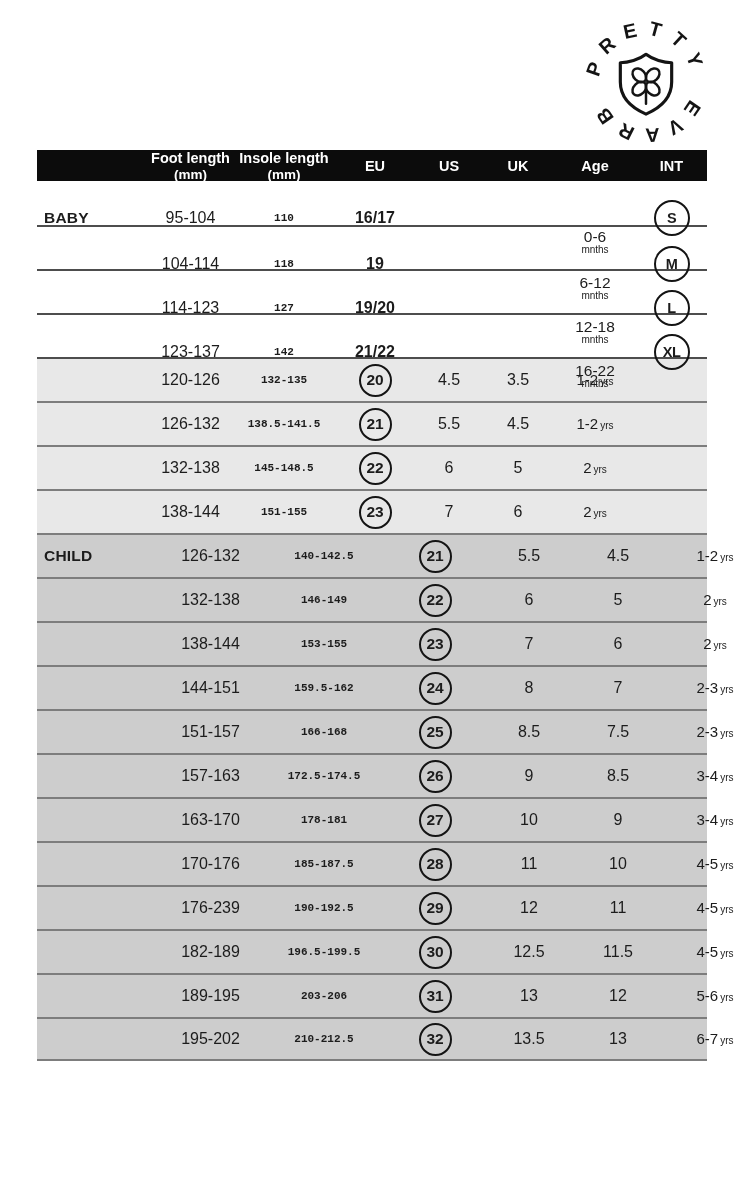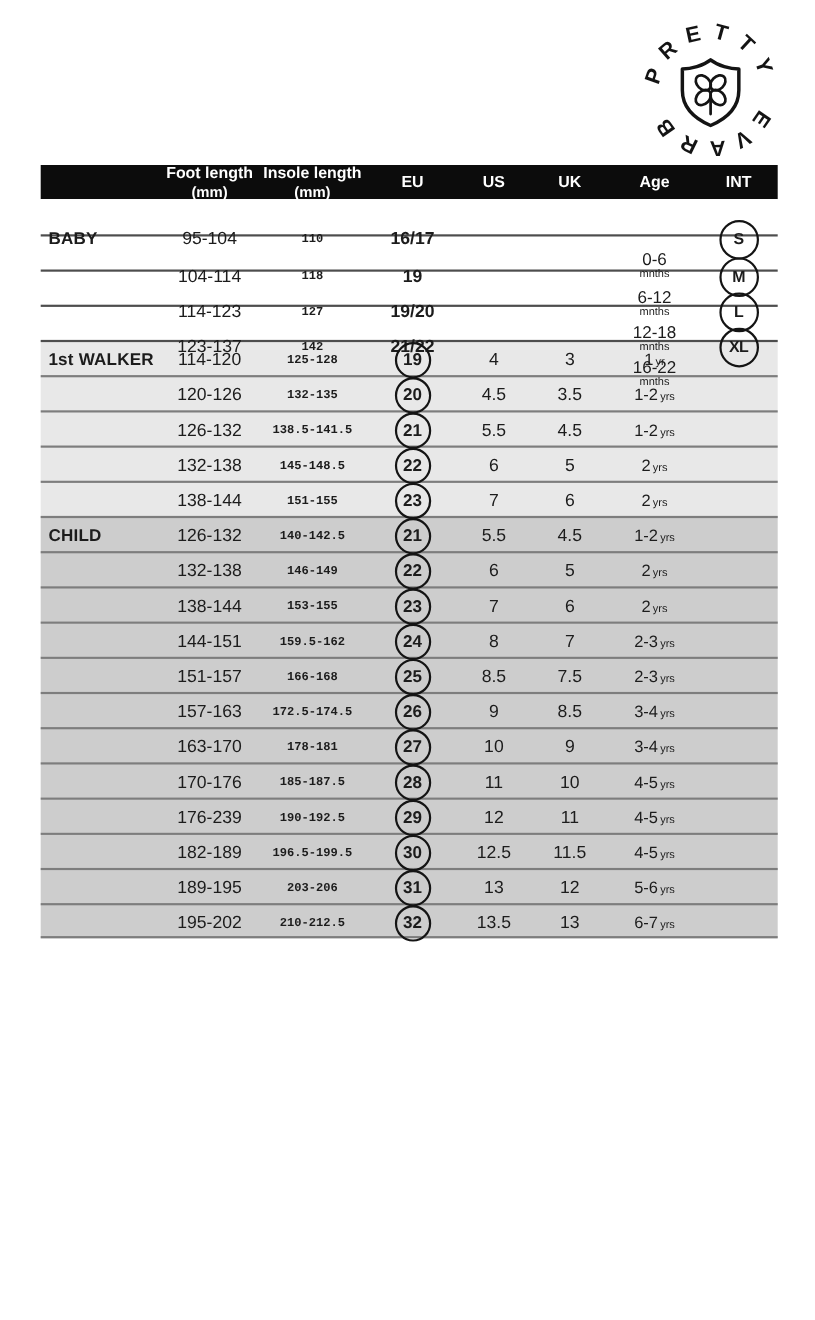--- a/index.html
+++ b/index.html
@@ -20,24 +20,24 @@
     font-size:27px;font-weight:400;letter-spacing:2.5px;color:#222;
   }
 
   .size-table{position:absolute;left:37px;top:150px;width:670px;}
   .t-grid{display:grid;grid-template-columns:110px 87px 100px 82px 66px 72px 82px 71px;align-items:center;}
 
   .t-header{background:var(--header-bg);color:var(--header-text);height:31px;}
   .t-header .hcell{text-align:center;font-weight:700;font-size:14.5px;line-height:1.15;}
   .t-header .hsub{font-weight:700;font-size:13.5px;}
 
-  .row{height:32px;}
+  .row{height:44px;}
   .r-baby{background:#ffffff;}
   .r-walker{background:var(--walker-bg);}
-  .r-child{background:var(--child-bg);}
+  .r-child{background:var(--child-bg);gap:20px;}
   .r-baby + .r-baby{border-top:2px solid var(--baby-div);}
   .r-baby + .r-walker{border-top:2px solid var(--baby-div);}
   .r-walker + .r-walker,.r-walker + .r-child,.r-child + .r-child{border-top:2px solid var(--gray-div);}
   .row:last-child{border-bottom:2px solid var(--gray-div);}
 
   .cell{text-align:center;font-size:16px;}
   .cell.cat{text-align:left;padding-left:7px;font-weight:700;font-size:15.5px;letter-spacing:.2px;white-space:nowrap;}
   .cell.insole{font-weight:700;font-size:11px;font-family:Liberation Mono, monospace;}
   .cell.eu-plain{font-weight:700;}
   .circle-num{
@@ -159,30 +159,20 @@
           <div class="cell eu-plain">21/22</div>
           <div class="cell"></div>
           <div class="cell"></div>
           <div class="cell age-stack">
             <div class="age-val">16-22</div>
             <div class="age-unit">mnths</div>
           </div>
           <div class="cell"><div class="circle-int">XL</div></div>
         </div>
         <div class="row t-grid r-walker">
-          <div class="cell cat">1st WALKER</div>
-          <div class="cell">114-120</div>
-          <div class="cell insole">125-128</div>
-          <div class="cell"><div class="circle-num">19</div></div>
-          <div class="cell">4</div>
-          <div class="cell">3</div>
-          <div class="cell age-inline"><span class="age-val">1</span><span class="age-unit">yr</span></div>
-          <div class="cell"></div>
-        </div>
-        <div class="row t-grid r-walker">
           <div class="cell cat"></div>
           <div class="cell">120-126</div>
           <div class="cell insole">132-135</div>
           <div class="cell"><div class="circle-num">20</div></div>
           <div class="cell">4.5</div>
           <div class="cell">3.5</div>
           <div class="cell age-inline"><span class="age-val">1-2</span><span class="age-unit">yrs</span></div>
           <div class="cell"></div>
         </div>
         <div class="row t-grid r-walker">

